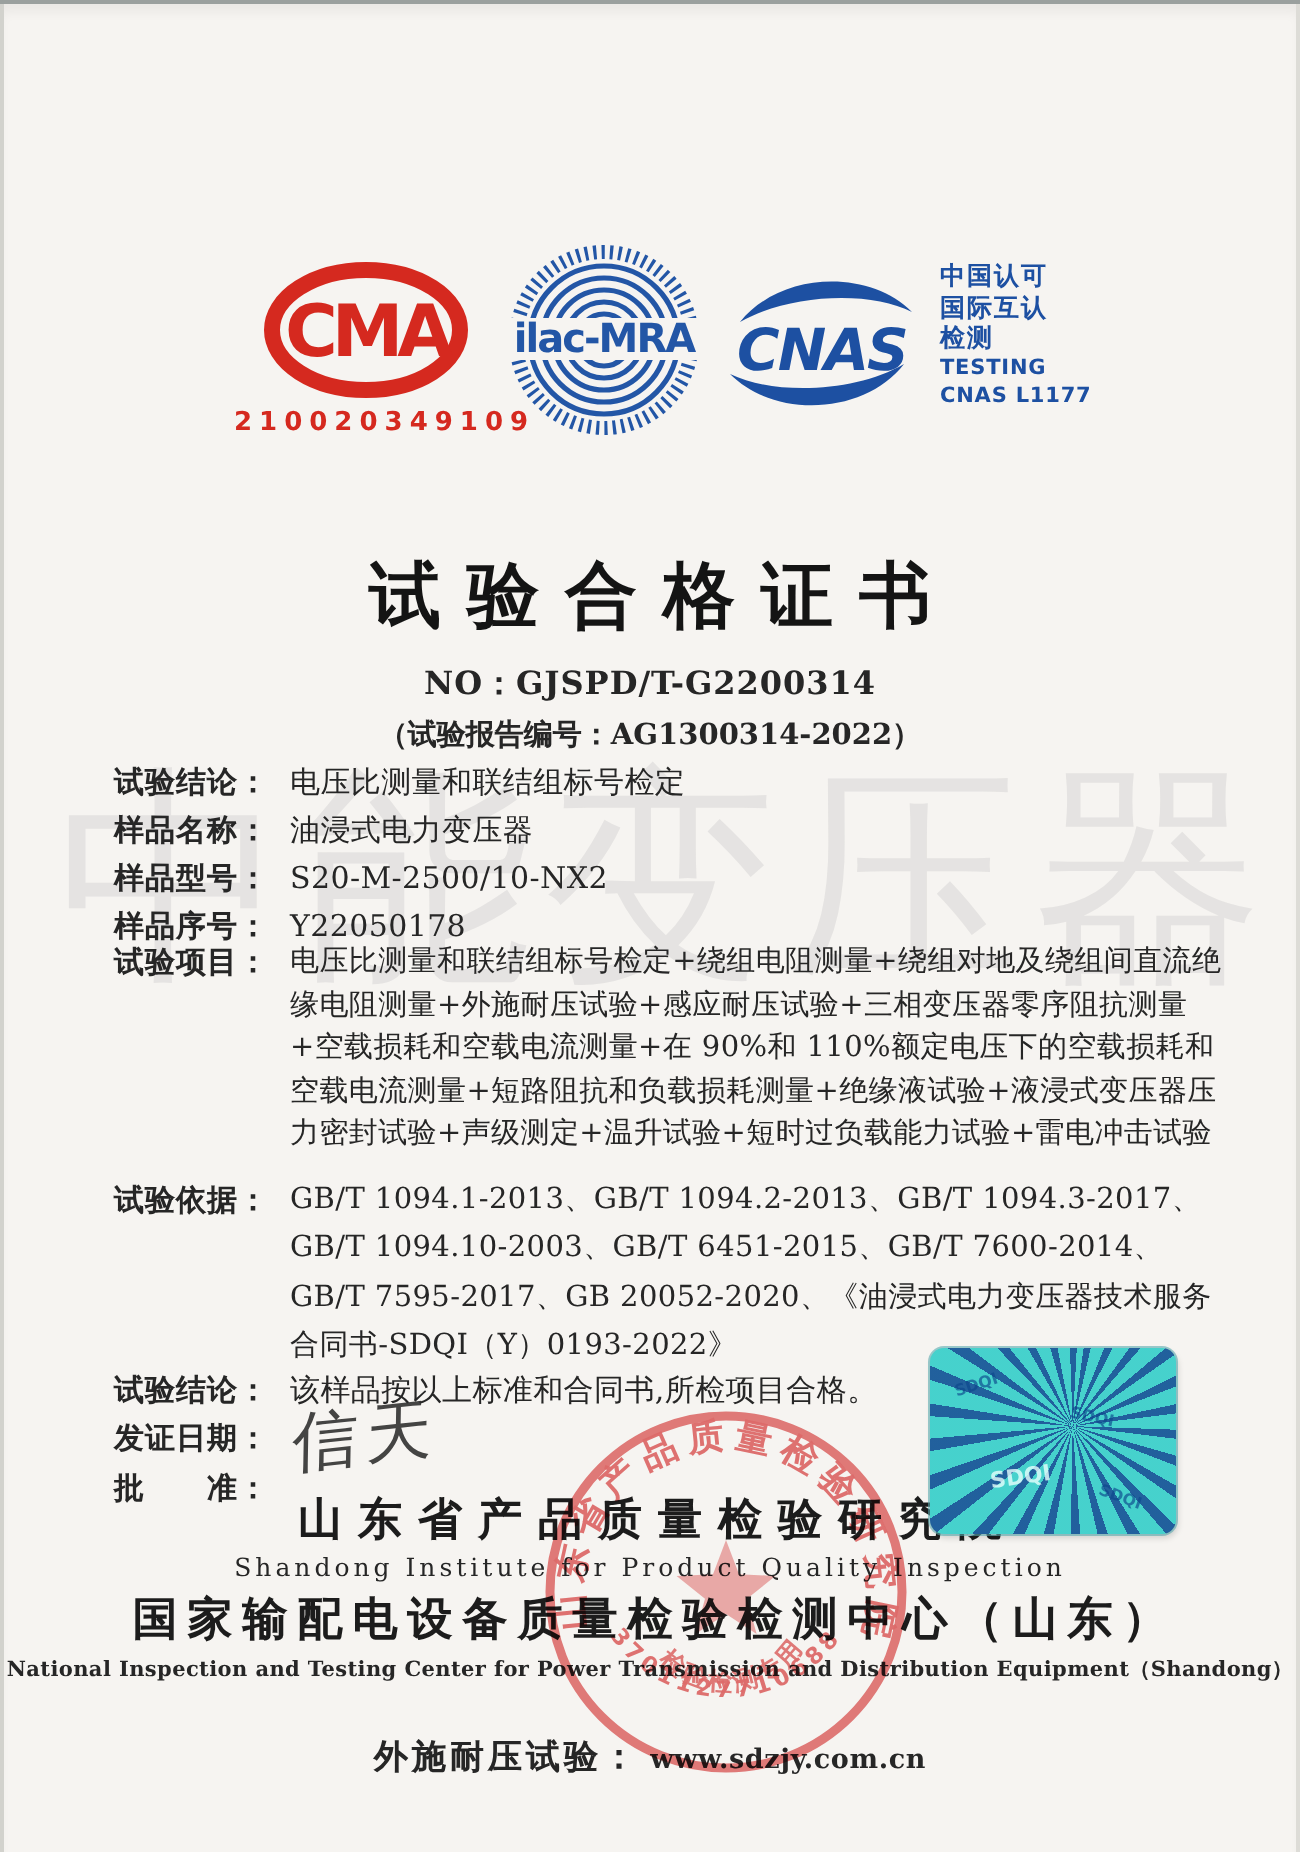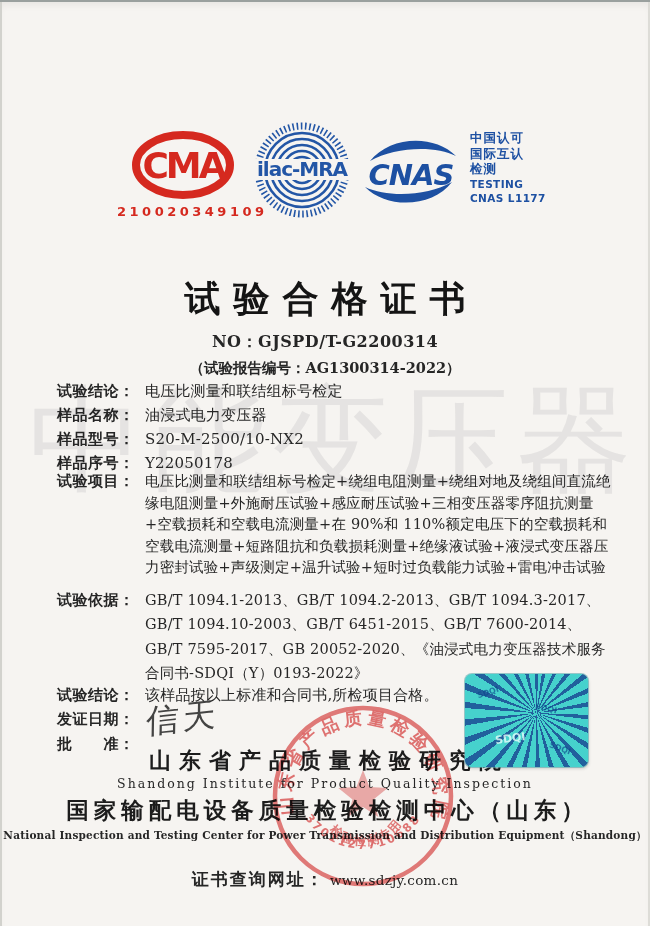--- a/index.html
+++ b/index.html
@@ -47,21 +47,21 @@
   .signature{position:absolute;left:146px;top:694px;z-index:2;font-size:33px;color:#2c2c2c;
     transform:rotate(-6deg) skewX(-7deg);letter-spacing:4px;opacity:.88;}
   
   .inst{position:absolute;top:745px;left:0;width:100%;text-align:center;z-index:2;}
   .inst-cn1{font-size:22px;line-height:26px;font-weight:700;letter-spacing:8px;text-indent:8px;color:#1c1c1c;}
   .inst-en1{font-size:12.5px;line-height:22px;font-weight:400;letter-spacing:2px;}
   .inst-cn2{font-size:22.5px;line-height:30px;font-weight:700;letter-spacing:5px;text-indent:5px;color:#1c1c1c;}
   .inst-en2{font-size:10.5px;line-height:20px;font-weight:700;letter-spacing:.2px;}
   .query{position:absolute;top:864px;left:0;width:100%;text-align:center;z-index:2;line-height:26px;}
   .query-label{font-size:17px;font-weight:700;letter-spacing:2px;}
-  .query-url{font-size:13.5px;font-weight:400;letter-spacing:.3px;}
+  .query-url{font-size:13.5px;font-weight:700;letter-spacing:.3px;}
   
   .stamp{position:absolute;left:268px;top:699px;width:190px;height:190px;z-index:3;
     opacity:.85;mix-blend-mode:multiply;pointer-events:none;}
   .hologram{position:absolute;left:465px;top:672px;width:123px;height:93px;z-index:3;
     border-radius:7px;overflow:hidden;
     background:
       repeating-conic-gradient(from 8deg at 58% 42%, rgba(27,78,150,.85) 0deg 5deg, rgba(70,210,205,.95) 5deg 14deg),
       #46c8c4;
     box-shadow:0 0 0 1px rgba(90,170,175,.6), 1px 2px 3px rgba(0,0,0,.15);}
   .hologram span{position:absolute;font-family:"DejaVu Sans","Liberation Sans",sans-serif;
@@ -160,21 +160,21 @@
   <div class="signature">信天</div>
 
   <div class="inst">
     <div class="inst-cn1">山东省产品质量检验研究院</div>
     <div class="inst-en1">Shandong Institute for Product Quality Inspection</div>
     <div class="inst-cn2">国家输配电设备质量检验检测中心（山东）</div>
     <div class="inst-en2">National Inspection and Testing Center for Power Transmission and Distribution Equipment（Shandong）</div>
   </div>
 
   <div class="query">
-    <span class="query-label">证书查询网址：</span>
+    <span class="query-label">外施耐压试验：</span>
     <span class="query-url">www.sdzjy.com.cn</span>
   </div>
 
   <div class="stamp">
     <svg width="190" height="190" viewBox="0 0 190 190">
       <defs>
         <path id="ringTop" d="M 26.9,118.4 A 72,72 0 1 1 163.1,118.4" fill="none"></path>
         <path id="innerArc" d="M 57,124 A 46,46 0 0 0 133,124" fill="none"></path>
         <path id="numArc" d="M 34,112 A 70,70 0 0 0 156,112" fill="none"></path>
       </defs>

